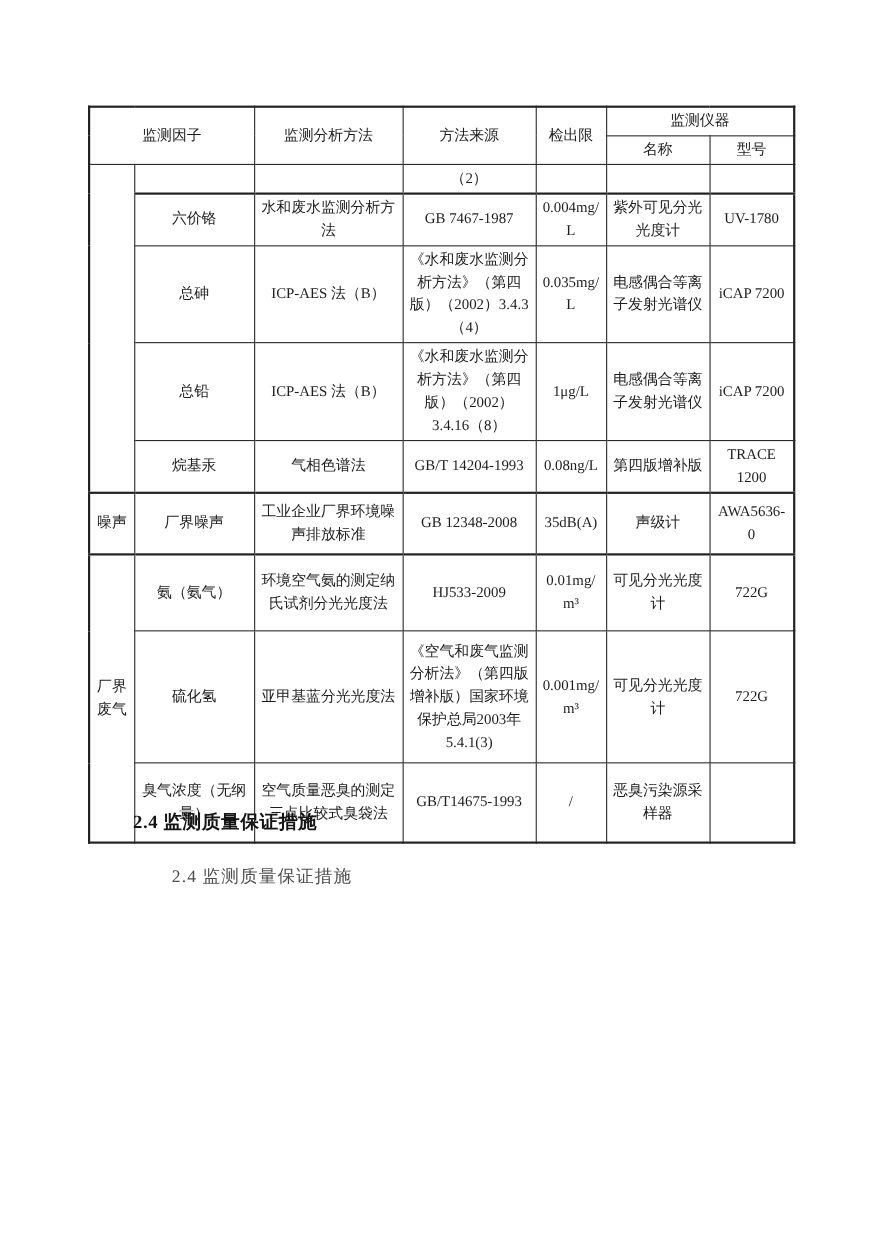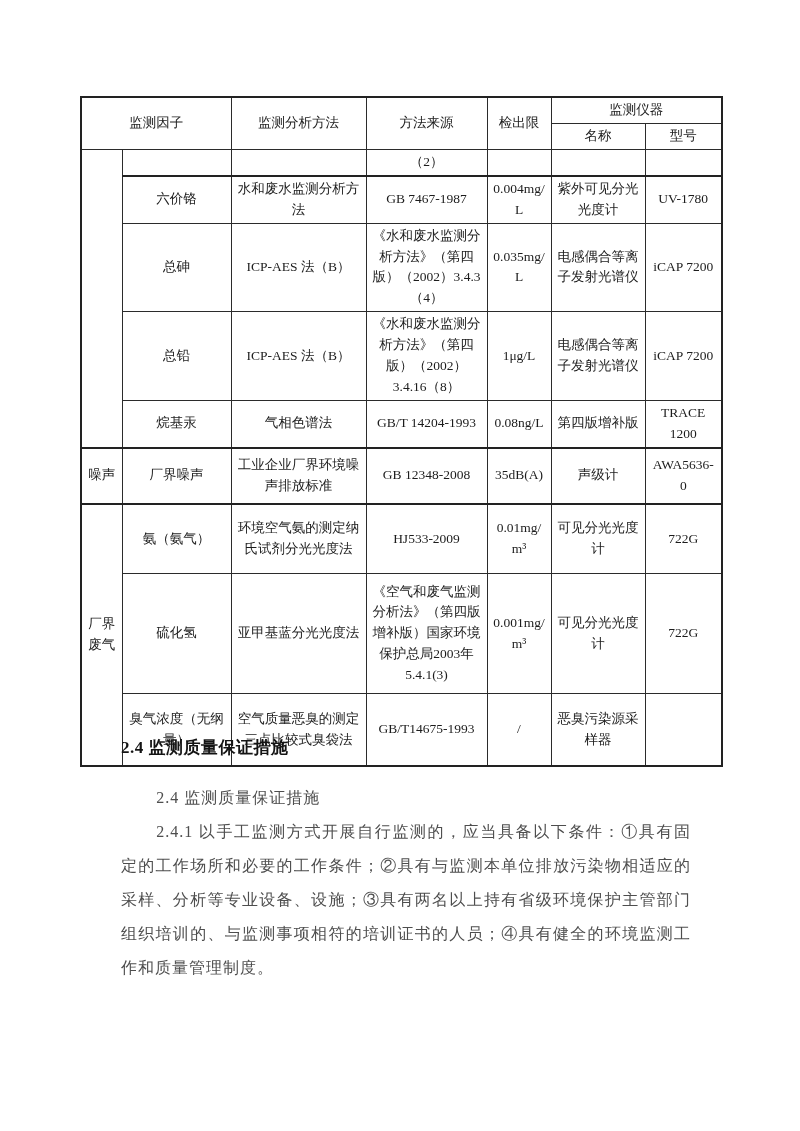--- a/index.html
+++ b/index.html
@@ -151,16 +151,15 @@
         <td class="c-limit">/</td>
         <td class="c-name">恶臭污染源采样器</td>
         <td class="c-model"></td>
       </tr>
     </tbody>
   </table>
 
   <div class="content">
     <h2>2.4 监测质量保证措施</h2>
     <p>2.4 监测质量保证措施</p>
-    <p>2.4.1 以手工监测方式开展自行监测的，应当具备以下条件：①具有固定的工作场所和必要的工作条件；②具有与监测本单位排放污染物相适应的采样、分析等专业设备、设施；③具有两名以上持有省级环境保护主管部门组织培训的、与监测事项相符的培训证书的人员；④具有健全的环境监测工作和质量管理制度。</p>
   </div>
 
 </div>
 
 </body></html>

